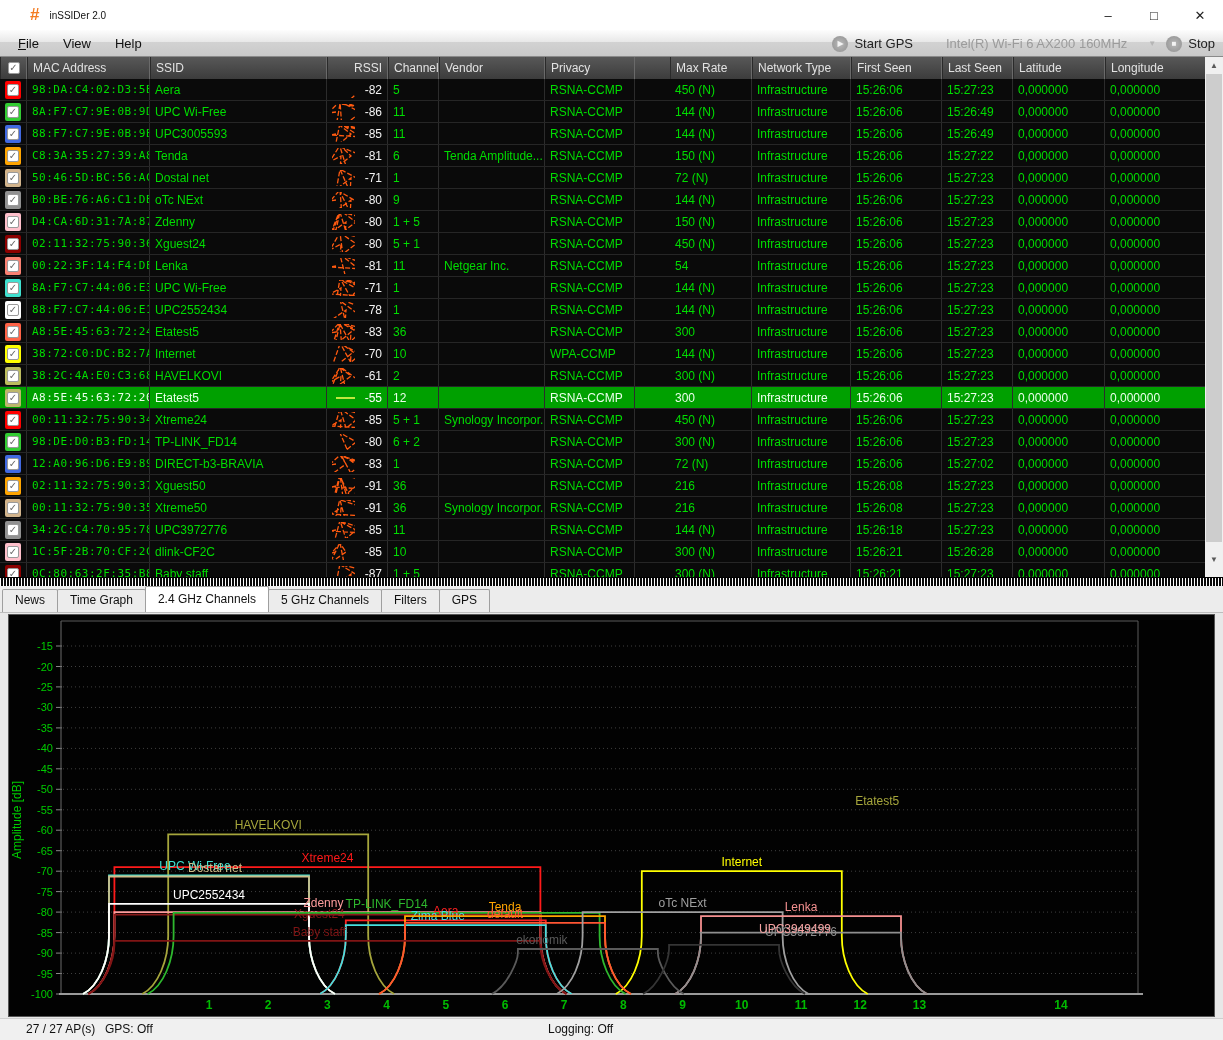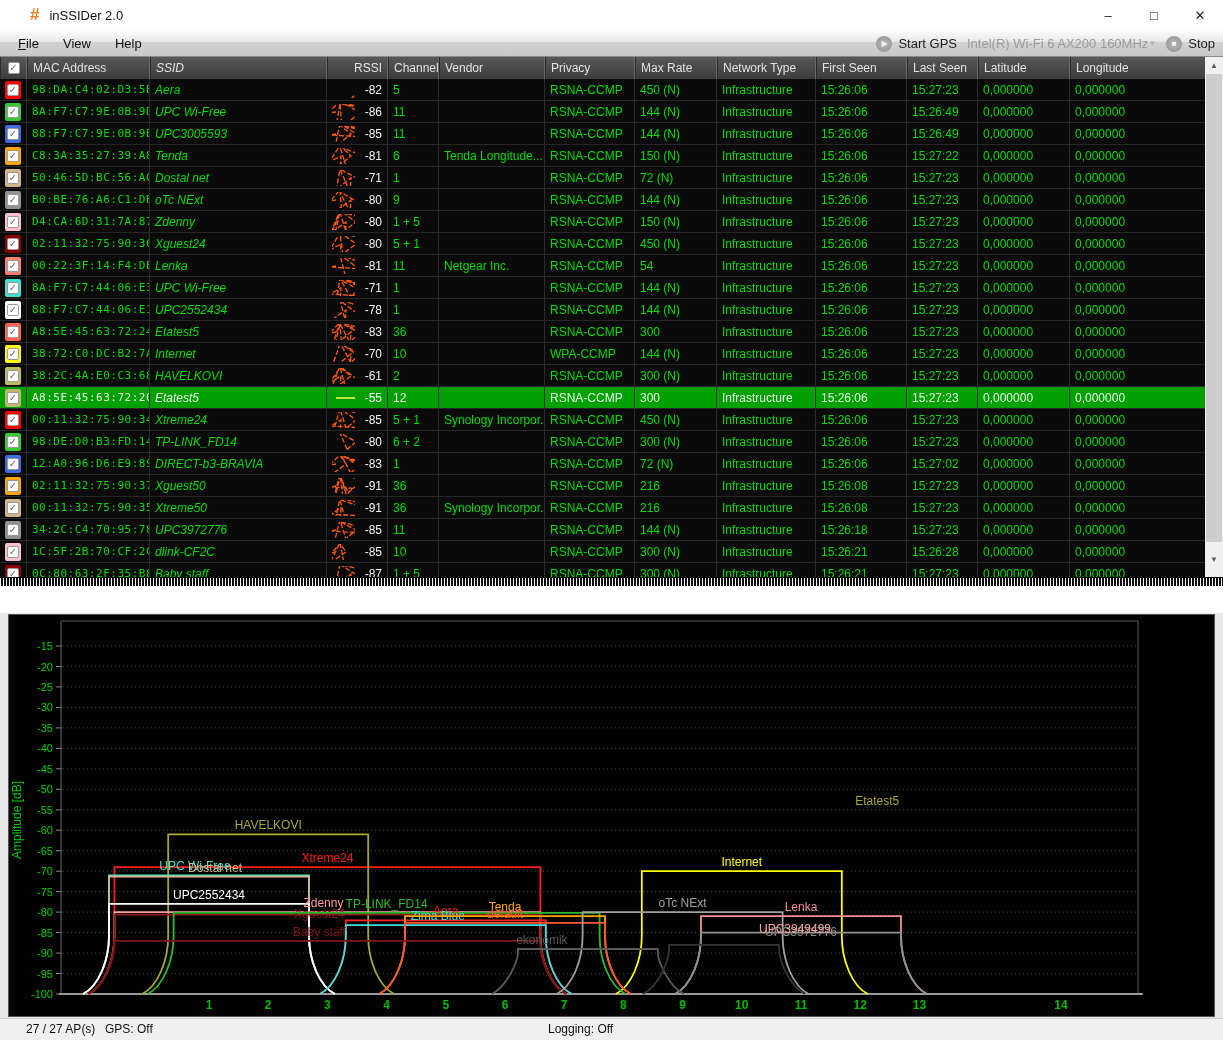--- a/index.html
+++ b/index.html
@@ -2,47 +2,47 @@
 <html><head>
 <meta charset="utf-8">
 <style>
   * { margin:0; padding:0; box-sizing:border-box; }
   html,body { width:1223px; height:1040px; background:#000; font-family:"Liberation Sans", sans-serif; overflow:hidden; }
   .window { position:relative; width:1223px; height:1040px; background:#fff; }
 
   
   .titlebar { position:absolute; top:0; left:0; width:100%; height:30px; background:#ffffff; display:flex; align-items:center; }
   .app-logo { margin-left:30px; color:#f47b20; font-weight:bold; font-size:17px; }
-  .app-title { margin-left:10px; font-size:13px; color:#111; }
+  .app-title { margin-left:10px; font-size:10px; color:#111; }
   .win-controls { position:absolute; right:0; top:0; height:30px; display:flex; }
   .win-btn { width:46px; height:30px; display:flex; align-items:center; justify-content:center; font-size:13px; color:#222; }
 
   
   .menubar { position:absolute; top:30px; left:0; width:100%; height:27px;
     background:linear-gradient(#fdfdfd,#e8e8e8 45%,#d2d2d2 46%,#c9c9c9);
     border-bottom:1px solid #8a8a8a; display:flex; align-items:center;text-align:center; }
   .menu-item { display:inline-block; padding:4px 12px; font-size:13px; color:#111; }
   .menu-item.first::first-letter { text-decoration:underline; }
   .menu-right { position:absolute; right:8px; top:0; height:27px; display:flex; align-items:center; gap:10px; }
   .gps-btn,.stop-btn { display:flex; align-items:center; gap:6px; font-size:13px; color:#222; }
   .circ-icon { width:16px; height:16px; border-radius:50%; background:radial-gradient(#b9b9b9,#8f8f8f); display:flex; align-items:center; justify-content:center; color:#f3f3f3; font-size:8px; }
-  .adapter { color:#9b9b9b; font-size:13px; display:flex; align-items:center; gap:0; }
+  .adapter { color:#9b9b9b; font-size:13px; display:flex; align-items:center; gap:21px;margin-left:23px; }
   .adapter .arrow { font-size:8px; color:#b5b5b5; }
 
   
   .table-wrap { position:absolute; top:57px; left:0; width:1223px; height:529px; background:#050505; }
   .thead { position:absolute; top:0; left:0; width:1205px; height:22px; background:linear-gradient(#585858,#3c3c3c); display:flex; color:#e2e2e2; font-size:12px; }
   .tbody { position:absolute; top:22px; left:0; width:1205px; height:498px; overflow:hidden; }
   .trow { display:flex; width:1205px; height:22px; background:#0a0a0a; border-bottom:1px solid #262626; color:#00dd00; font-size:12px; }
   .trow.sel { background:#00a000; color:#eaffea; }
   .cell { flex:none; display:flex; align-items:center; padding:0 5px; overflow:hidden; white-space:nowrap; border-right:1px solid #2c2c2c; }
   .hcell { flex:none; display:flex; align-items:center; padding:0 5px; border-right:1px solid #6a6a6a; border-left:1px solid #2a2a2a; overflow:hidden; white-space:nowrap;}
   .c0 { width:27px; justify-content:center; }
-  .c1 { width:123px; } .c2 { width:177px;font-style:italic; } .c3 { width:61px; justify-content:flex-end; }
-  .c4 { width:51px; } .c5 { width:106px; } .c6 { width:90px; } .c7 { width:82px; }
+  .c1 { width:123px; } .c2 { width:177px; } .c3 { width:61px; justify-content:flex-end; }
+  .c4 { width:51px; } .c5 { width:106px; } .c6 { width:90px; } .c7 { width:82px;margin-left:35px; }
   .c8 { width:99px; } .c9 { width:91px; } .c10 { width:71px; } .c11 { width:92px; } .c12 { width:95px; border-right:none; }
   .mac { font-family:"DejaVu Sans Mono", monospace; font-size:11px; letter-spacing:0.5px; }
   .cbx { width:20px; height:18px; border-radius:2px; display:flex; align-items:center; justify-content:center; }
   .cbx-inner { width:12px; height:12px; background:#fff; border:1px solid #9a9a9a; border-radius:2px; color:#6a6a6a; font-size:10px; line-height:10px; text-align:center; }
   .rssi-val { color:#f2f2f2; margin-left:10px; }
   .sel .rssi-val { color:#ffffff; }
 
   
   .vscroll { position:absolute; top:0; right:0; width:18px; height:520px; background:#f0f0f0; }
   .vs-arrow { width:18px; height:17px; display:flex; align-items:center; justify-content:center; font-size:8px; color:#5a5a5a; background:#f0f0f0; }
@@ -201,21 +201,21 @@
           <div class="cell c1 mac">C8:3A:35:27:39:A8</div>
           <div class="cell c2">Tenda</div>
           <div class="cell c3">
             <svg width="70" height="16">
               <polyline points="4,81.2 9,8-2.6 14,8-2.7 19,8-1.1 24,83.4 29,8-1.3 34,83.1 39,83.9 44,83.6 49,81.4 54,82.1" fill="none" stroke="#ff5a10" stroke-width="1.3" stroke-dasharray="5 2"></polyline>
               <line x1="57" y1="8" x2="66" y2="8" stroke="#ffffff" stroke-width="1.2"></line>
             </svg>
             <span class="rssi-val">-81</span>
           </div>
           <div class="cell c4">6</div>
-          <div class="cell c5">Tenda Longitude...</div>
+          <div class="cell c5">Tenda Amplitude...</div>
           <div class="cell c6">RSNA-CCMP</div>
           <div class="cell c7">150 (N)</div>
           <div class="cell c8">Infrastructure</div>
           <div class="cell c9">15:26:06</div>
           <div class="cell c10">15:27:22</div>
           <div class="cell c11">0,000000</div>
           <div class="cell c12">0,000000</div>
         </div>
         <div class="trow">
           <div class="cell c0">
@@ -694,20 +694,28 @@
         </div>
       </div>
     <div class="vscroll">
       <div class="vs-arrow">▲</div>
       <div class="vs-thumb"></div>
       <div class="vs-arrow vs-down">▼</div>
     </div>
     <div class="hscroll"></div>
   </div>
 
+  <div class="tabstrip" id="tabstrip">
+      <div class="tab">News</div>
+      <div class="tab">Time Graph</div>
+      <div class="tab active">2.4 GHz Channels</div>
+      <div class="tab">5 GHz Channels</div>
+      <div class="tab">Filters</div>
+      <div class="tab">GPS</div>
+    </div>
 
   <div class="chartpane">
     <div class="chart-black">
       <div class="chart-svg" id="chart"><svg width="1223" height="405" style="font-family:'Liberation Sans',sans-serif">
             <line x1="62" y1="31.0" x2="1137" y2="31.0" stroke="#3f3f3f" stroke-width="1" stroke-dasharray="1 3"></line>
             <line x1="55" y1="31.0" x2="61" y2="31.0" stroke="#888"></line>
             <text x="52" y="31.0" fill="#00cc00" font-size="11" text-anchor="end" dy="4">-15</text>
             <line x1="62" y1="51.5" x2="1137" y2="51.5" stroke="#3f3f3f" stroke-width="1" stroke-dasharray="1 3"></line>
             <line x1="55" y1="51.5" x2="61" y2="51.5" stroke="#888"></line>
             <text x="52" y="51.5" fill="#00cc00" font-size="11" text-anchor="end" dy="4">-20</text>

